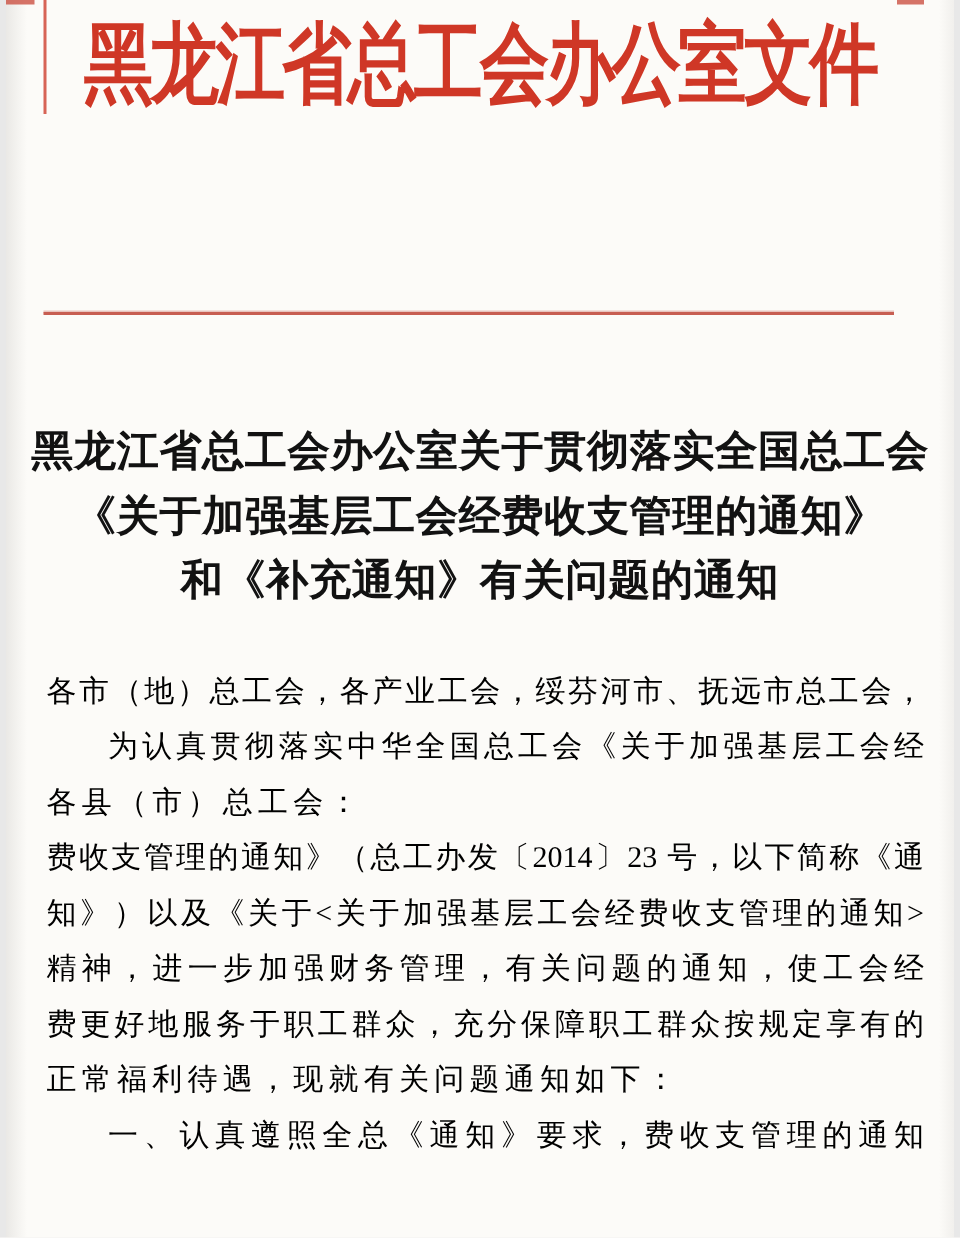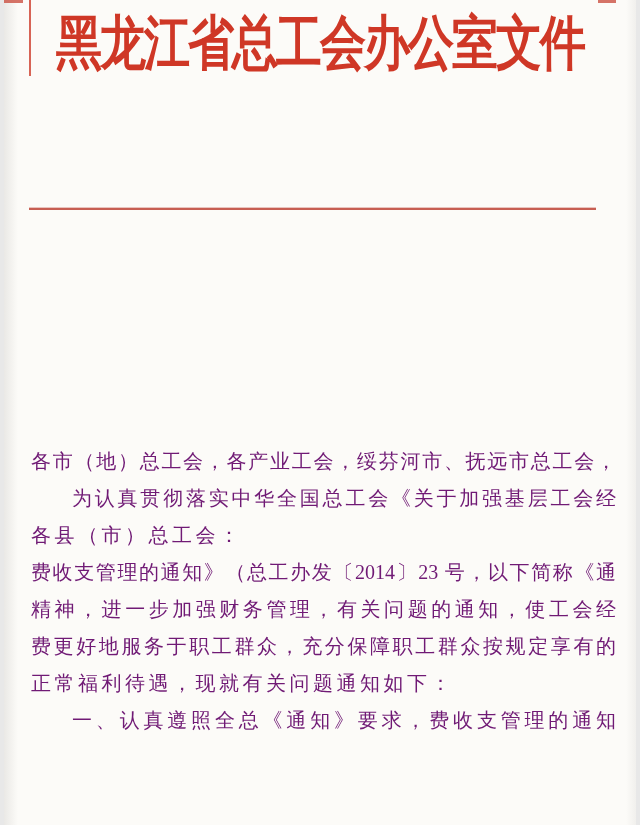--- a/index.html
+++ b/index.html
@@ -72,21 +72,21 @@
     line-height:43px;
     letter-spacing:0.5px;
     color:#121212;
   }
   .title .t-line { white-space:nowrap; }
 
   .doc-body {
     position:absolute; top:443px; left:27px; width:585px;
     font-size:20px;
     line-height:37px;
-    color:#701a75;
+    color:#000000;
   }
   .line {
     height:37px;
     overflow:hidden;
   }
   .j {                       
     text-align:justify;
     text-align-last:justify;
   }
   .indent { text-indent:41px; }
@@ -99,25 +99,31 @@
 
   <div class="tick-left"></div>
   <div class="tick-right"></div>
   <div class="vline-left"></div>
 
   <div class="banner">黑龙江省总工会办公室文件</div>
 
 
   <div class="red-rule"></div>
 
+  <div class="title">
+    <div class="t-line">黑龙江省总工会办公室关于贯彻落实全国总工会</div>
+    <div class="t-line">《关于加强基层工会经费收支管理的通知》</div>
+    <div class="t-line">和《补充通知》有关问题的通知</div>
+  </div>
 
   <div class="doc-body">
     <div class="line j">各市（地）总工会，各产业工会，绥芬河市、抚远市总工会，</div>
     <div class="line j indent">为认真贯彻落实中华全国总工会《关于加强基层工会经</div>
     <div class="line plain">各县（市）总工会：</div>
     <div class="line j">费收支管理的通知》（总工办发〔2014〕23 号，以下简称《通</div>
+    <div class="line j">知》）以及《关于&lt;关于加强基层工会经费收支管理的通知&gt;</div>
     <div class="line j">精神，进一步加强财务管理，有关问题的通知，使工会经</div>
     <div class="line j">费更好地服务于职工群众，充分保障职工群众按规定享有的</div>
     <div class="line plain">正常福利待遇，现就有关问题通知如下：</div>
     <div class="line j indent">一、认真遵照全总《通知》要求，费收支管理的通知</div>
   </div>
 
 </div>
 
 </body></html>

